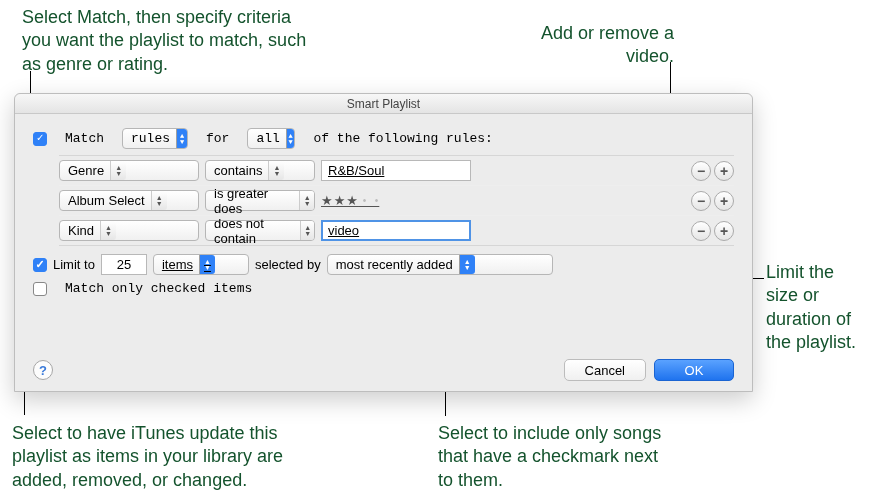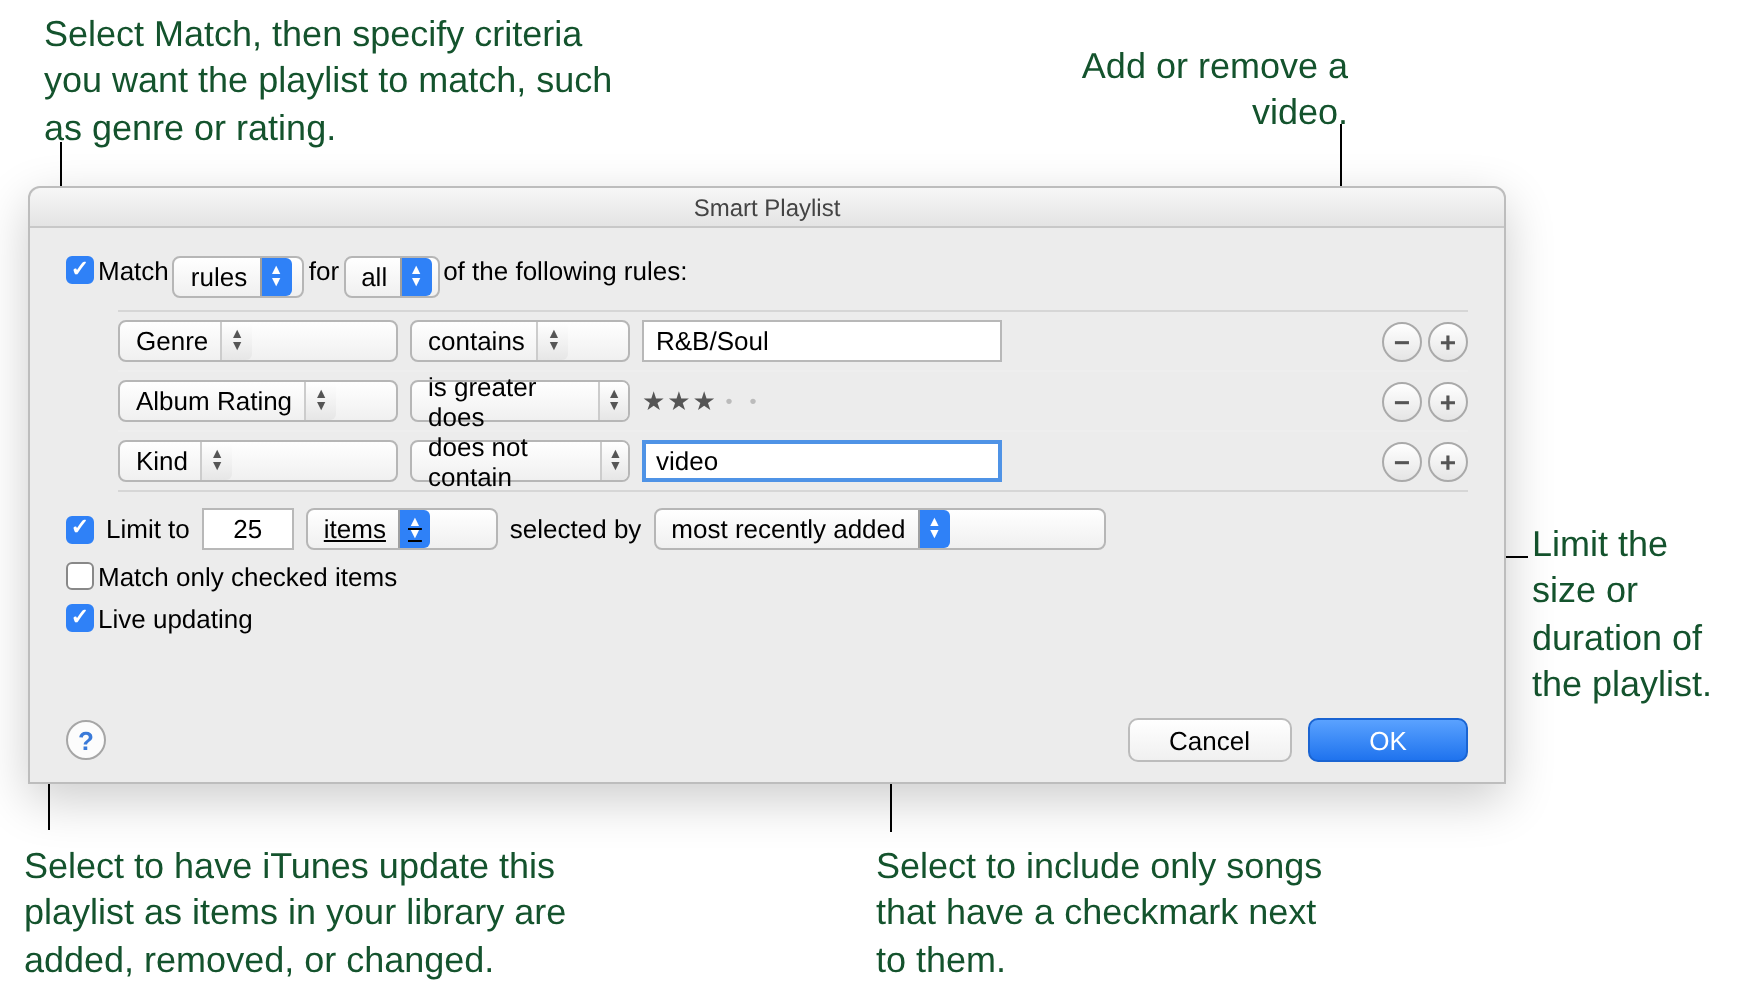--- a/index.html
+++ b/index.html
@@ -40,21 +40,21 @@
     text-align: center;
     font-size: 12px;
     color: #444;
     background: linear-gradient(#f7f7f7,#e4e4e4);
     border-bottom: 1px solid #c8c8c8;
     border-radius: 6px 6px 0 0;
   }
   .dialog-body {
     padding: 14px 18px 12px 18px;
   }
-  .row { display:flex; align-items:flex-start; gap:2px; margin-bottom:6px;}
+  .row { display:flex; align-items:center; gap:18px; margin-bottom:6px;font-family:Liberation Mono, monospace;}
   .checkbox {
     width: 14px; height: 14px; border: 1px solid #888; border-radius: 3px;
     background: #fff; display:inline-flex; align-items:center; justify-content:center;
     font-size:11px; color:#fff; flex:none;
   }
   .checkbox.checked { background:#2f81f7; border-color:#2f81f7; }
   .checkbox.checked::after { content:"✓"; font-weight:bold; line-height:1;}
   .select {
     background: linear-gradient(#fff,#f0f0f0);
     border: 1px solid #b6b6b6;
@@ -91,21 +91,21 @@
     border-bottom:1px solid #d6d6d6;
   }
   .rule-row {
     display:flex; align-items:center; gap:6px;
     padding:4px 0;
     border-bottom:1px solid #eee;
   }
   .rule-row:last-child { border-bottom:none;}
   .rule-field { width:140px; }
   .rule-op { width:110px; }
-  .rule-val { width:180px; }
+  .rule-val { width:150px;text-decoration:underline; }
   .stars { letter-spacing:1px; color:#555; font-size:13px;}
   .stars .empty { color:#bbb; font-size:10px; position:relative; top:-1px;}
   .rule-spacer { flex:1; }
   .circle-btn {
     width:20px; height:20px; border-radius:10px;
     background:linear-gradient(#fff,#e5e5e5);
     border:1px solid #aaa;
     display:inline-flex; align-items:center; justify-content:center;
     font-size:14px; color:#555; font-weight:bold;
     cursor:pointer;
@@ -195,21 +195,21 @@
         <span class="text-input rule-val">R&amp;B/Soul</span>
         <span class="rule-spacer"></span>
         <span class="btns-pair">
           <span class="circle-btn">−</span>
           <span class="circle-btn">+</span>
         </span>
       </div>
 
       <div class="rule-row">
         <span class="select rule-field">
-          <span>Album Rating</span>
+          <span>Album Select</span>
           <span class="end gray">▲<br>▼</span>
         </span>
         <span class="select rule-op">
           <span>is greater does</span>
           <span class="end gray">▲<br>▼</span>
         </span>
         <span class="stars rule-val">★★★<span class="empty"> • &nbsp;•</span></span>
         <span class="rule-spacer"></span>
         <span class="btns-pair">
           <span class="circle-btn">−</span>
@@ -248,24 +248,20 @@
         <span>most recently added</span>
         <span class="end">▲<br>▼</span>
       </span>
     </div>
 
     <div class="row" style="margin-top:6px;">
       <span class="checkbox"></span>
       <span>Match only checked items</span>
     </div>
 
-    <div class="row">
-      <span class="checkbox checked"></span>
-      <span>Live updating</span>
-    </div>
 
   </div>
 
   <div class="footer">
     <span class="help">?</span>
     <span class="footer-spacer"></span>
     <span class="btn">Cancel</span>
     <span class="btn primary">OK</span>
   </div>
 </div>

